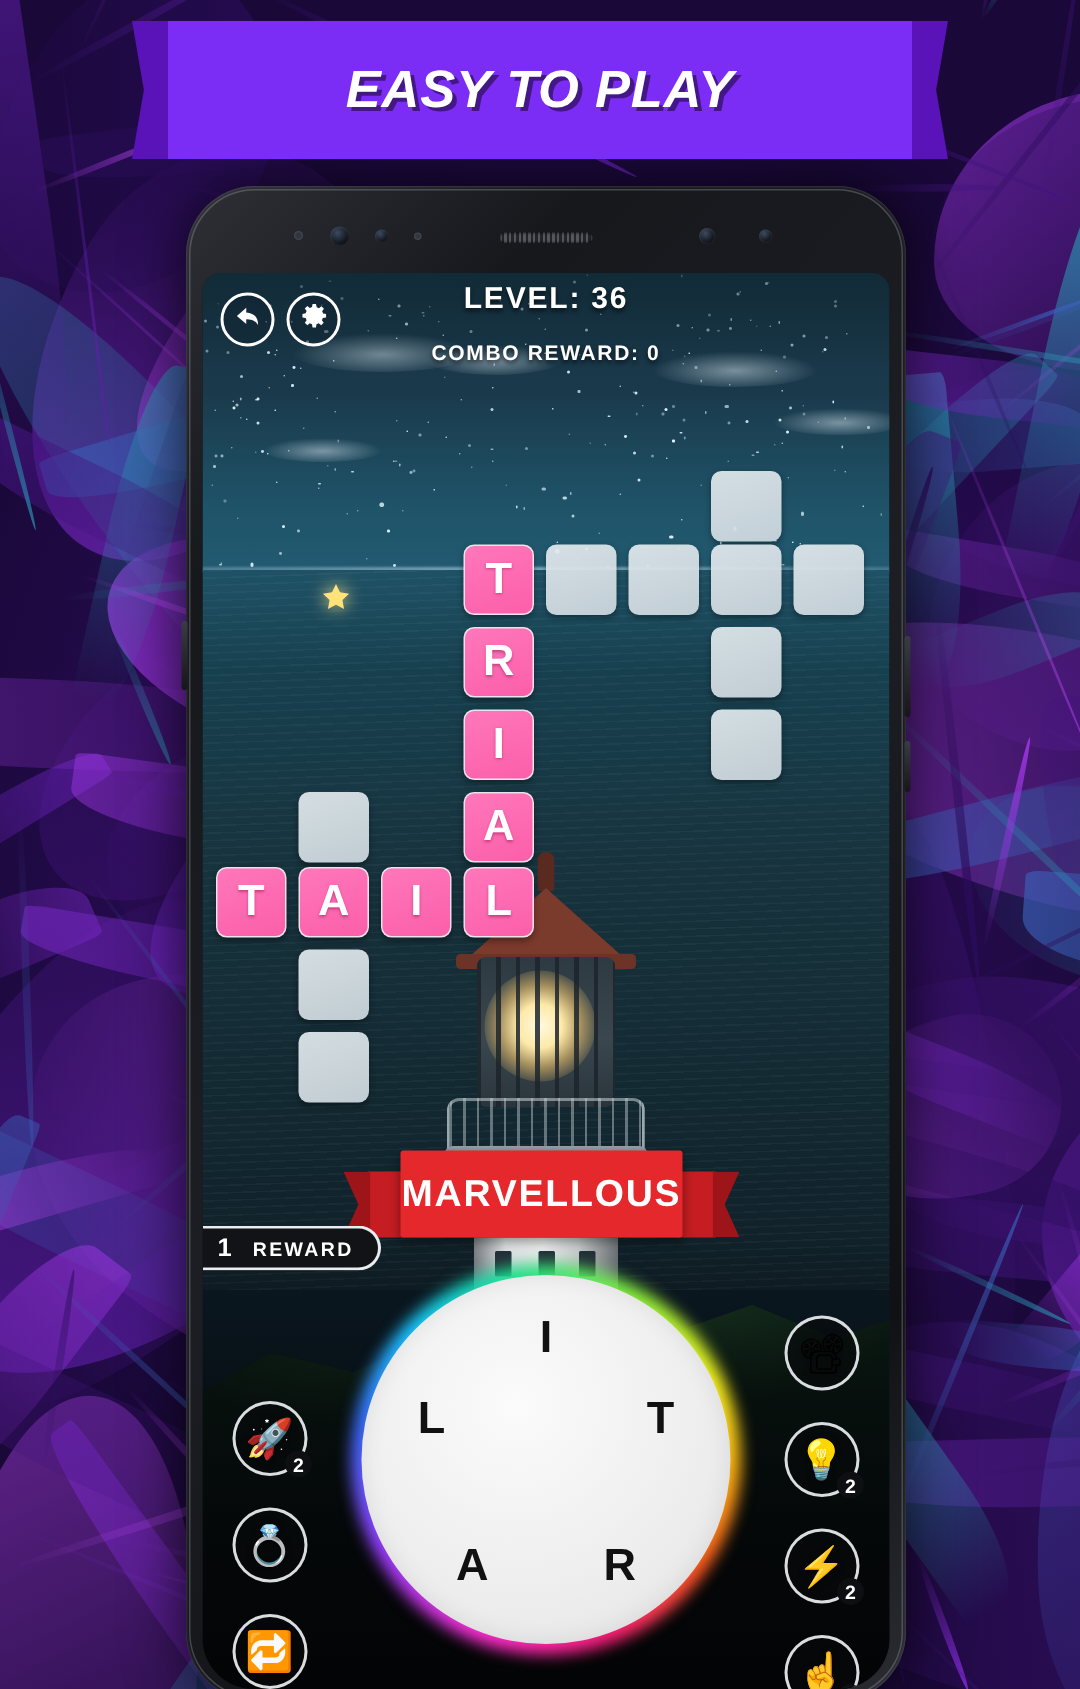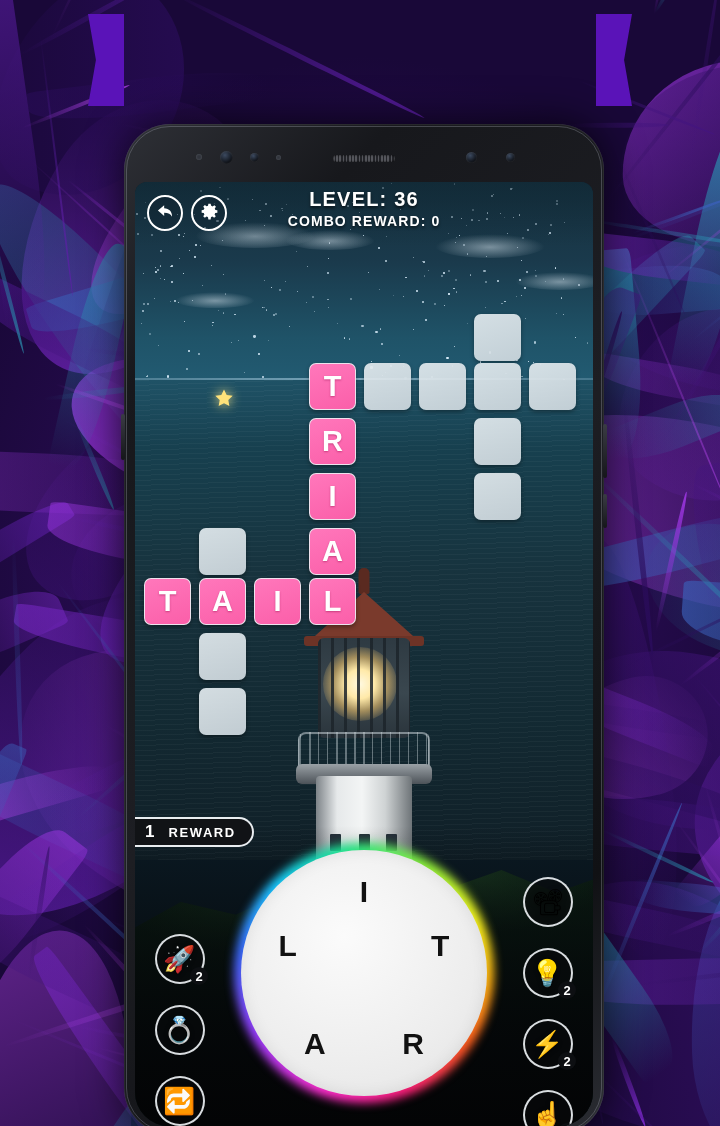--- a/index.html
+++ b/index.html
@@ -211,21 +211,21 @@
   #lvl-wrap {
     position:absolute; left:0; right:0; top:6px;
     display:flex; flex-direction:column; align-items:center;
   }
   #lvl {
     font-size:20px; font-weight:bold; color:#fff; letter-spacing:1.2px;
     text-shadow:0 2px 3px rgba(0,0,0,.6);
   }
   #combo-reward {
     font-size:14px; font-weight:bold; color:#fff; letter-spacing:1.1px;
-    text-shadow:0 2px 3px rgba(0,0,0,.6); margin-top:2px;
+    text-shadow:0 2px 3px rgba(0,0,0,.6); margin-top:16px;
   }
 
   #coin-pill {
     position:absolute; right:11px; top:11px;
     height:34px; min-width:110px; padding:0 14px 0 6px;
     border-radius:17px; border:2px solid #e8edf1;
     background:rgba(10,22,30,.72);
     display:flex; align-items:center; gap:7px;
   }
   #coin {
@@ -481,20 +481,23 @@
     <div class="frond" style="width: 260.108px; height: 5.70331px; left: 623.982px; top: 393.869px; background: linear-gradient(90deg, rgba(255, 255, 255, 0), rgb(43, 13, 92)); transform: rotate(83.7024deg); opacity: 0.94; border-radius: 50%;"></div>
     <div class="frond" style="width: 177.65px; height: 3.66882px; left: 175.32px; top: 730.124px; background: linear-gradient(90deg, rgba(255, 255, 255, 0), rgb(42, 143, 176)); transform: rotate(18.4808deg); opacity: 0.4; border-radius: 50%;"></div>
     <div class="frond" style="width: 72.0747px; height: 4.41746px; left: 655.077px; top: 11.1692px; background: linear-gradient(90deg, rgba(255, 255, 255, 0), rgb(42, 143, 176)); transform: rotate(-58.8791deg); opacity: 0.85; border-radius: 50%;"></div>
     <div class="frond" style="width: 265.351px; height: 2.25806px; left: 39.7138px; top: 31.596px; background: linear-gradient(90deg, rgba(255, 255, 255, 0), rgb(93, 30, 168)); transform: rotate(82.9507deg); opacity: 0.82; border-radius: 50%;"></div>
     <div class="frond" style="width: 142.649px; height: 4.91439px; left: 656.359px; top: 628.771px; background: linear-gradient(90deg, rgba(255, 255, 255, 0), rgb(155, 53, 224)); transform: rotate(-77.7054deg); opacity: 0.94; border-radius: 50%;"></div>
   </div>
 
 <div id="banner">
   <div class="tail-l"></div>
   <div class="tail-r"></div>
+  <div class="body">
+    <div class="txt">EASY TO PLAY</div>
+  </div>
 </div>
 
 <div id="phone">
   <div class="frame-hl"></div>
   <div id="btn-vol"></div>
   <div id="btn-pow"></div>
   <div id="btn-l"></div>
 
   <div id="bezel-top">
     <div class="grille"></div>
@@ -820,20 +823,26 @@
         <div class="cell filled" style="left: 64px; top: 396px;">A</div>
         <div class="cell filled" style="left: 119px; top: 396px;">I</div>
         <div class="cell filled" style="left: 174px; top: 396px;">L</div>
         <div class="cell empty" style="left: 64px; top: 451px;"></div>
         <div class="cell empty" style="left: 64px; top: 506px;"></div>
         <div id="sparkle" style="left: 78px; top: 205px;"><svg width="22" height="22" viewBox="0 0 24 24">
             <path fill="#ffe27a" d="M12 2.6l2.9 6 6.6.95-4.8 4.65 1.14 6.6L12 17.7 6.16 20.8 7.3 14.2 2.5 9.55l6.6-.95z"></path>
           </svg></div>
       </div>
 
+    <div id="word-banner" style="left: 110px; top: 585px; width: 232px; height: 58px;">
+      <div class="back"></div>
+      <div class="front">
+        <span>MARVELLOUS</span>
+      </div>
+    </div>
 
     <div id="combo-chip" style="top: 635px;">
       <span class="n">1</span>
       <span class="l">REWARD</span>
     </div>
 
     <div id="wheel-wrap" style="width: 246px; height: 246px; left: 106px; top: 668px;">
       <div id="wheel-glow"></div>
       <div id="wheel">
           <span class="wl" style="left: 50%; top: 17%;">I</span>

